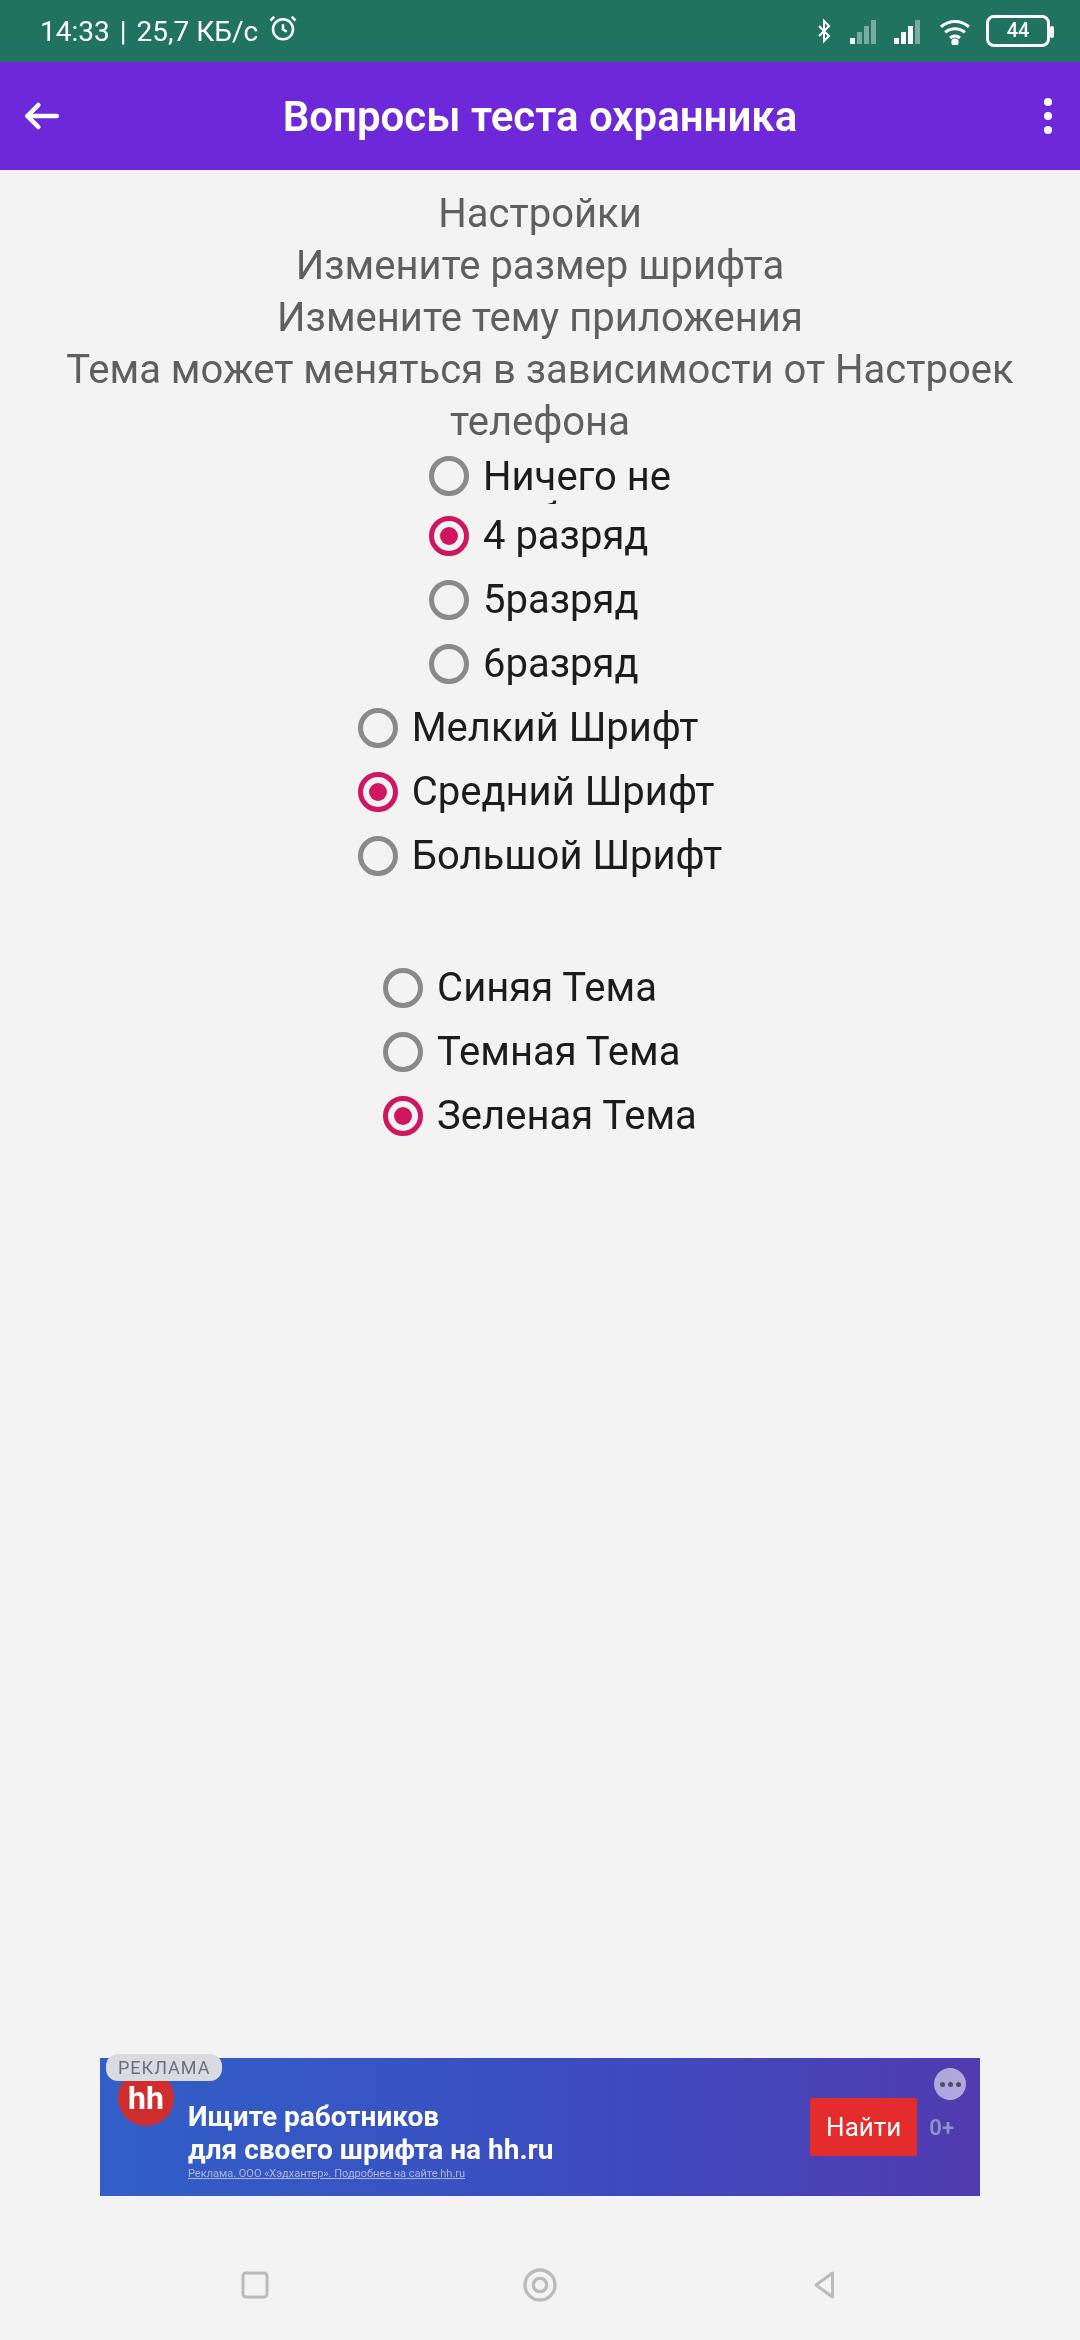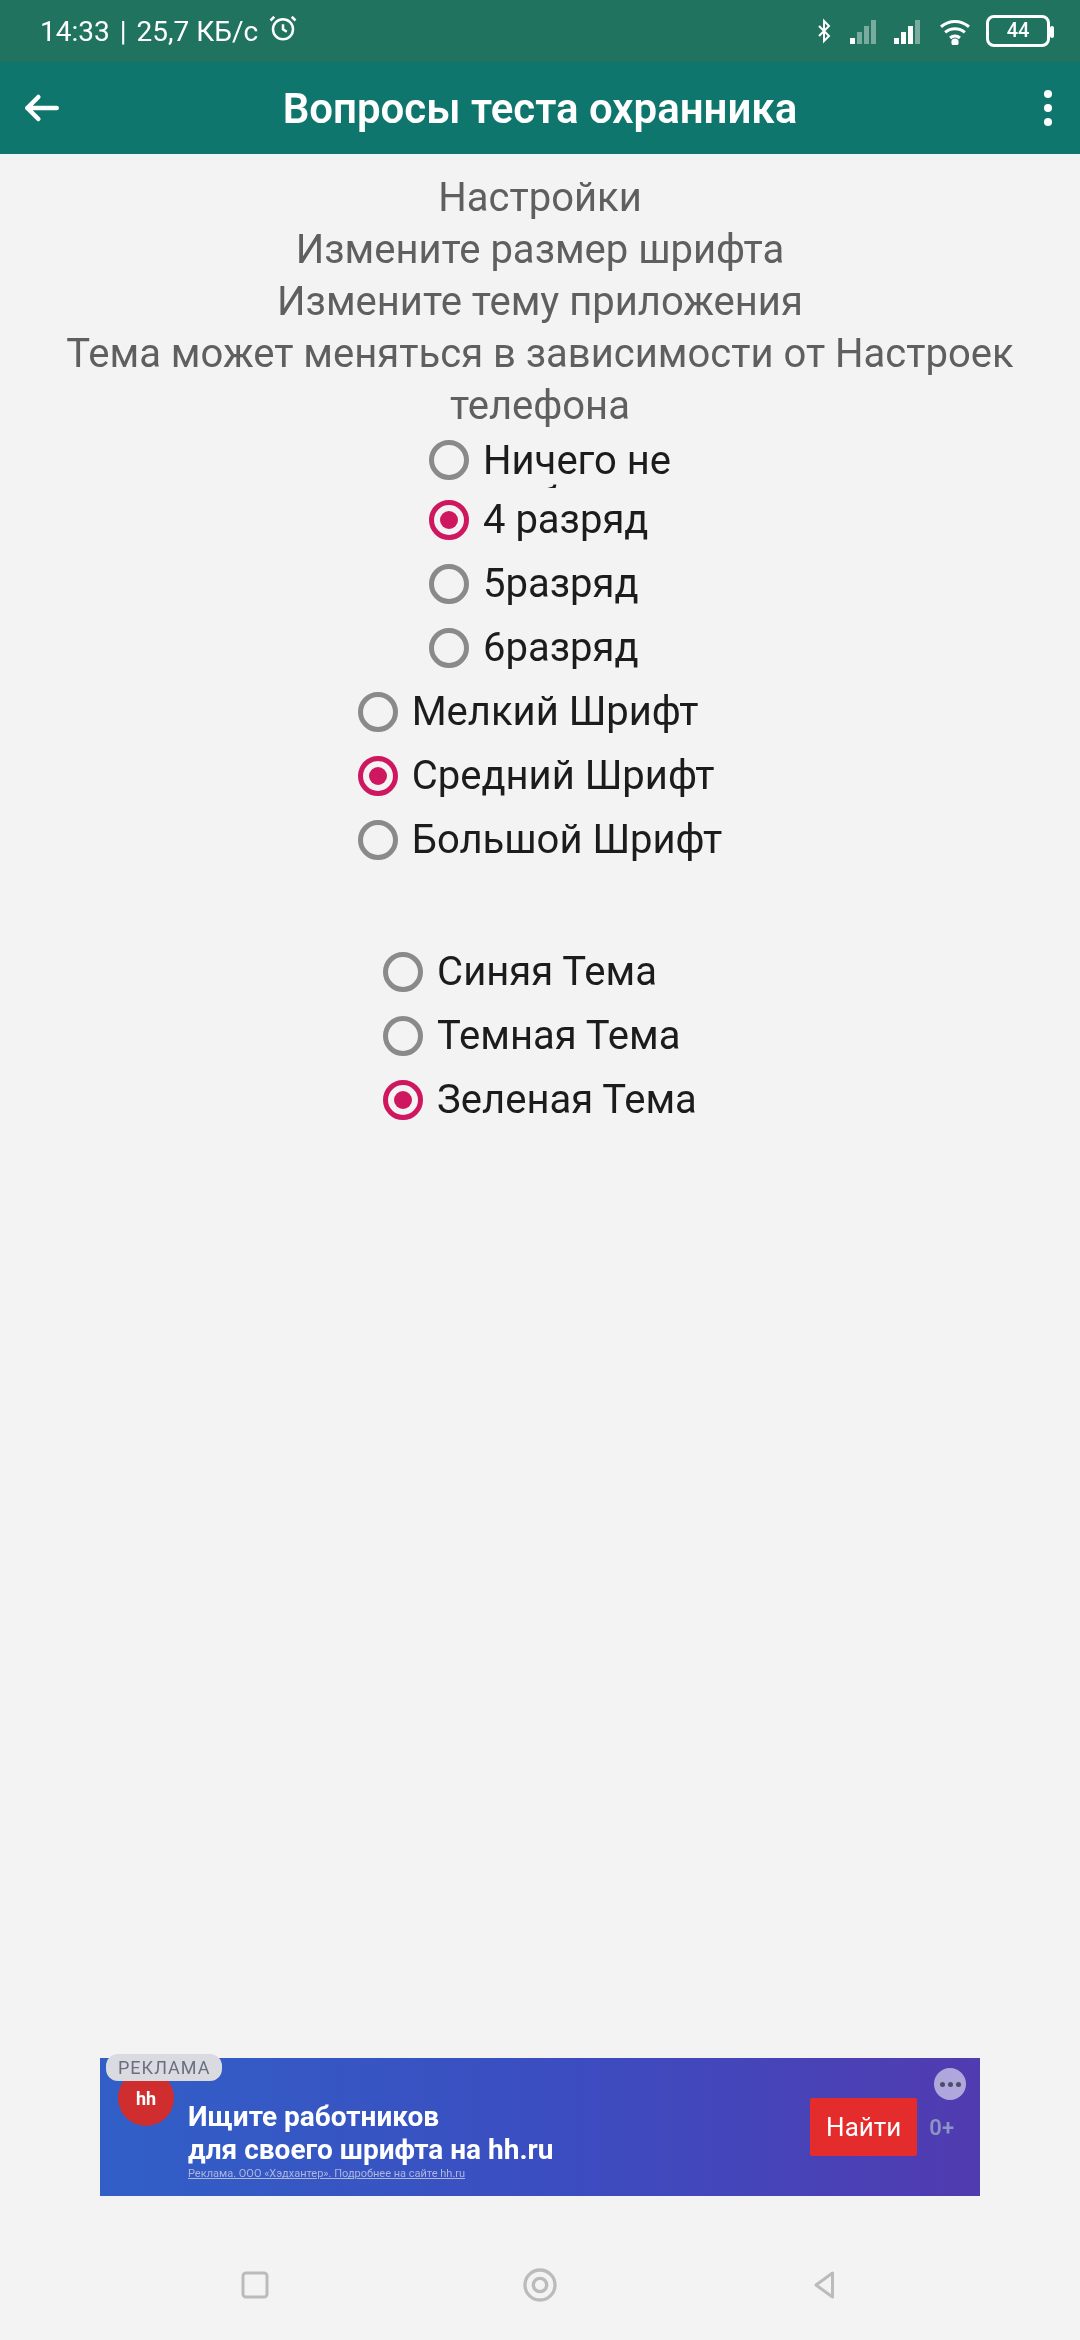--- a/index.html
+++ b/index.html
@@ -25,22 +25,22 @@
     display: flex; align-items: flex-start; justify-content: center;
     font-size: 20px; font-weight: 500; position: relative;
   }
   .battery-box::after {
     content: ""; position: absolute; right: -7px; top: 8px;
     width: 4px; height: 12px; background: #fff; border-radius: 2px;
   }
 
   
   .app-bar {
-    height: 92px;
-    background: #0f766e;
+    height: 108px;
+    background: #6d28d9;
     display: flex;
     align-items: center;
     padding: 0 4px;
     color: #fff;
   }
   .back-btn {
     width: 76px; height: 76px; display: flex; align-items: center; justify-content: center;
     cursor: pointer;
   }
   .app-title {
@@ -100,21 +100,21 @@
   .ad-tag {
     position: absolute; top: -4px; left: 6px;
     background: #d9dbe1; color: #6a6f80;
     font-size: 18px; letter-spacing: 1px;
     padding: 3px 12px; border-radius: 12px;
   }
   .ad-logo {
     width: 56px; height: 56px; border-radius: 50%;
     background: #d02e2e; color: #fff;
     display: flex; align-items: center; justify-content: center;
-    font-weight: 700; font-size: 18px; margin-right: 14px; margin-top: 12px;
+    font-weight: 700; font-size: 32px; margin-right: 14px; margin-top: 12px;
     align-self: flex-start;
   }
   .ad-text { flex: 1; display: flex; flex-direction: column; gap: 2px; margin-top: 28px; }
   .ad-line1 { font-size: 28px; font-weight: 700; line-height: 1.1; }
   .ad-line2 { font-size: 11px; color: #aeb6d9; text-decoration: underline; }
   .ad-cta {
     background: #e42c2c; color: #fff;
     padding: 14px 16px; font-size: 26px;
     border-radius: 2px; margin-right: 12px; cursor: pointer;
   }

